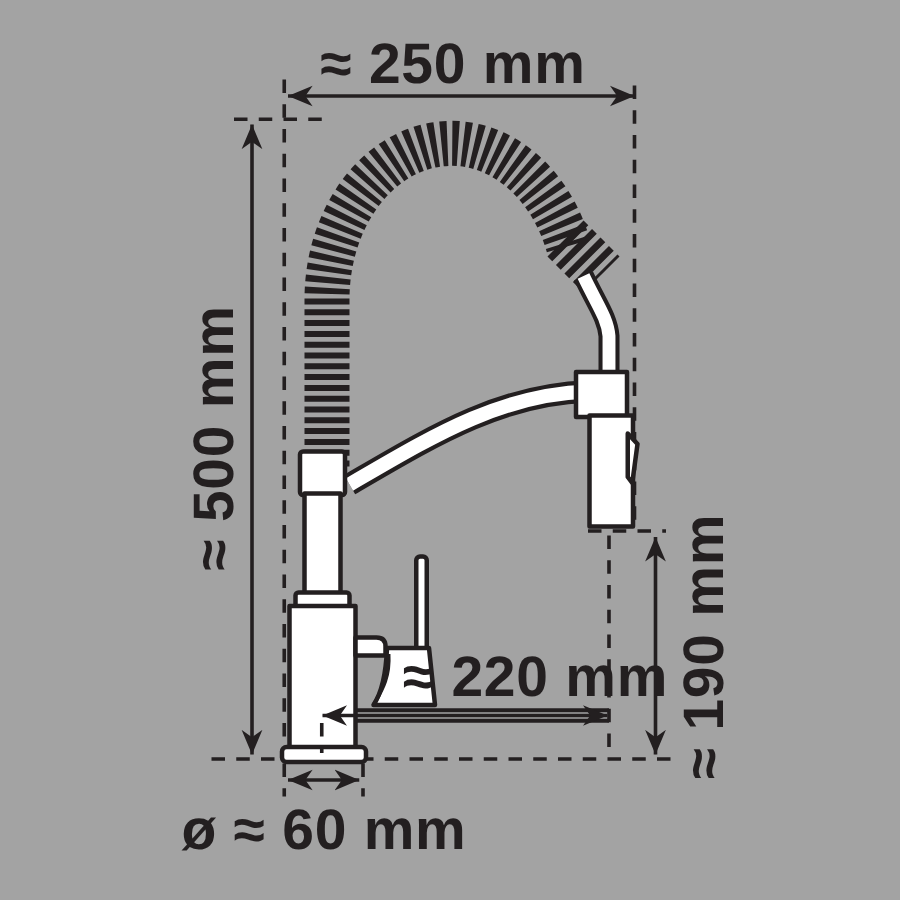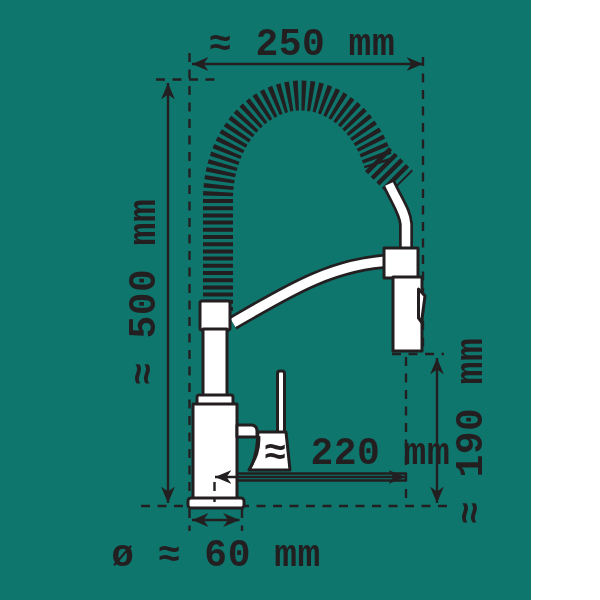--- a/index.html
+++ b/index.html
@@ -1,17 +1,17 @@
 <!DOCTYPE html>
 <html><head>
 <meta charset="utf-8">
 <style>
   html,body{margin:0;padding:0;background:#ffffff;}
-  #stage{width:531px;height:600px;position:relative;background:#0f766e;overflow:hidden;
-         font-family:Liberation Mono, monospace;}
+  #stage{width:600px;height:600px;position:relative;background:#a3a3a3;overflow:hidden;
+         font-family:Liberation Sans, sans-serif;}
   svg{display:block;}
   .ink{stroke:#231f20;fill:none;}
   .solid{stroke:#231f20;stroke-width:3;fill:#ffffff;stroke-linejoin:round;}
   .dim{stroke:#231f20;stroke-width:2.4;fill:none;}
   .dash{stroke:#231f20;stroke-width:2.4;fill:none;stroke-dasharray:9 7.5;}
   .lbl{fill:#231f20;font-size:38px;font-weight:600;letter-spacing:0.5px;}
   .spring{stroke:#231f20;stroke-width:30;fill:none;stroke-dasharray:4 3.2;stroke-linecap:butt;}
   .coilblock{stroke:#231f20;stroke-width:34;fill:none;stroke-dasharray:4.5 3.5;stroke-linecap:butt;}
   .tube-out{stroke:#231f20;fill:none;stroke-linecap:butt;}
   .tube-in{stroke:#ffffff;fill:none;stroke-linecap:butt;}

